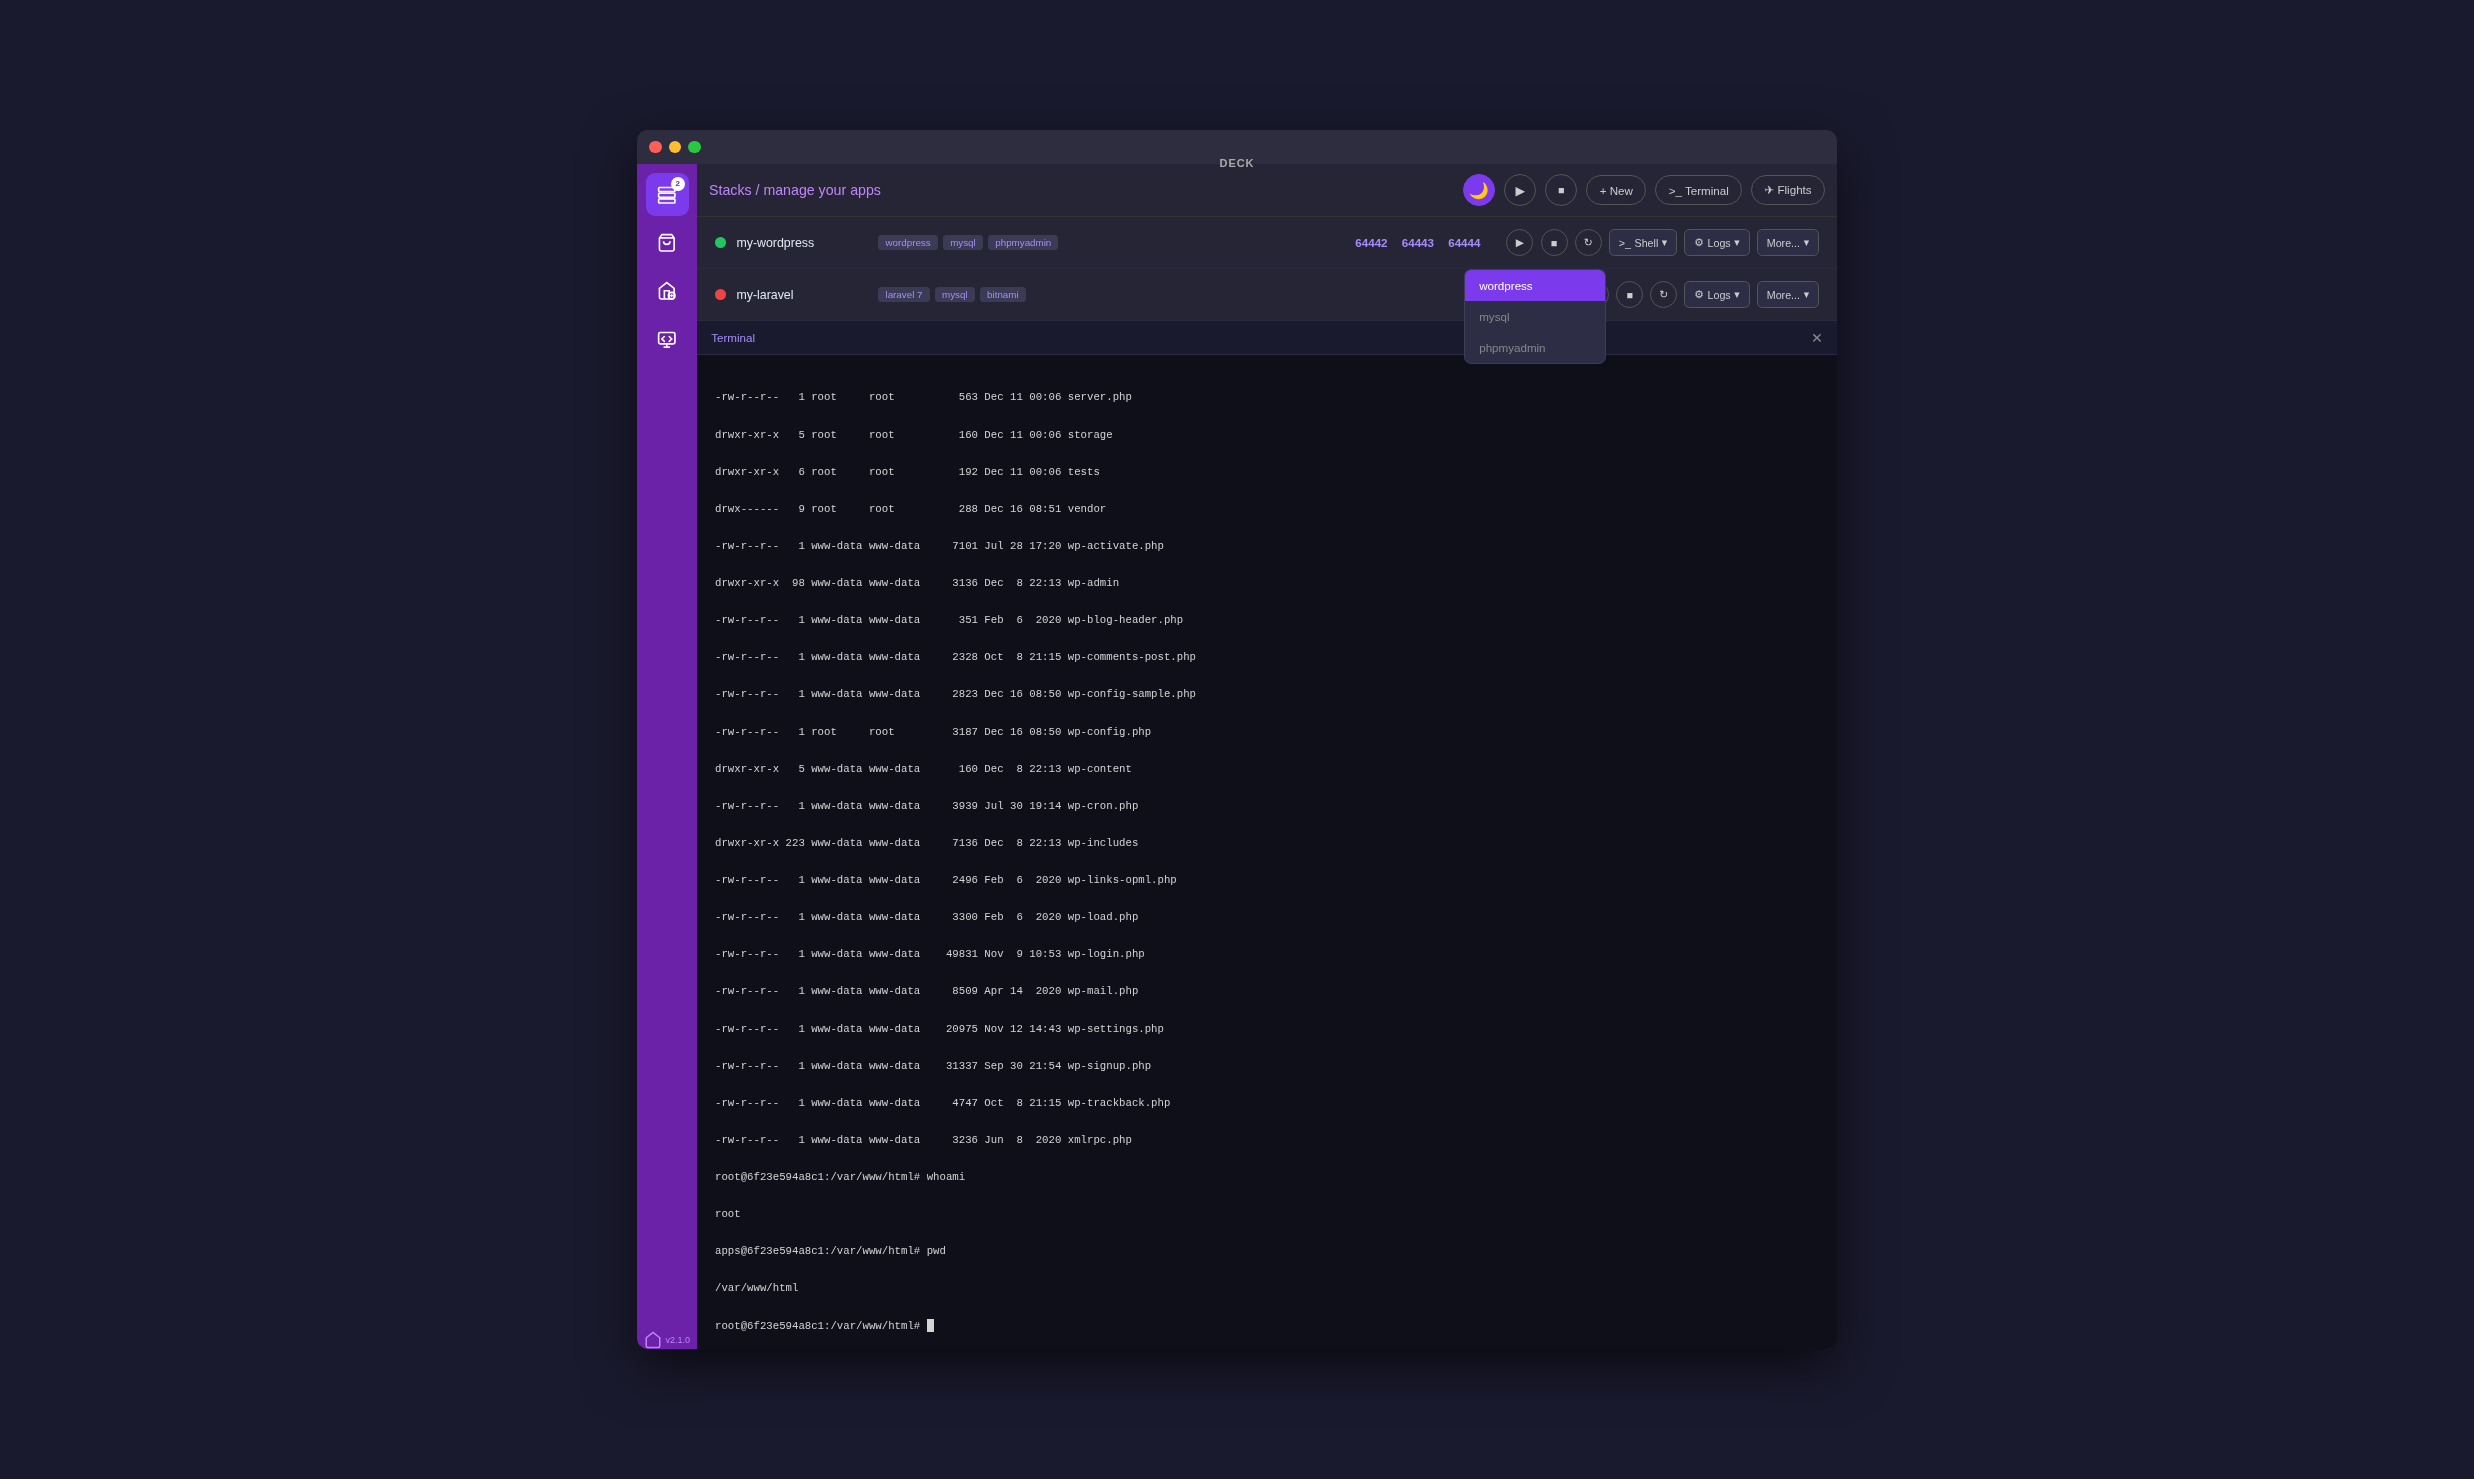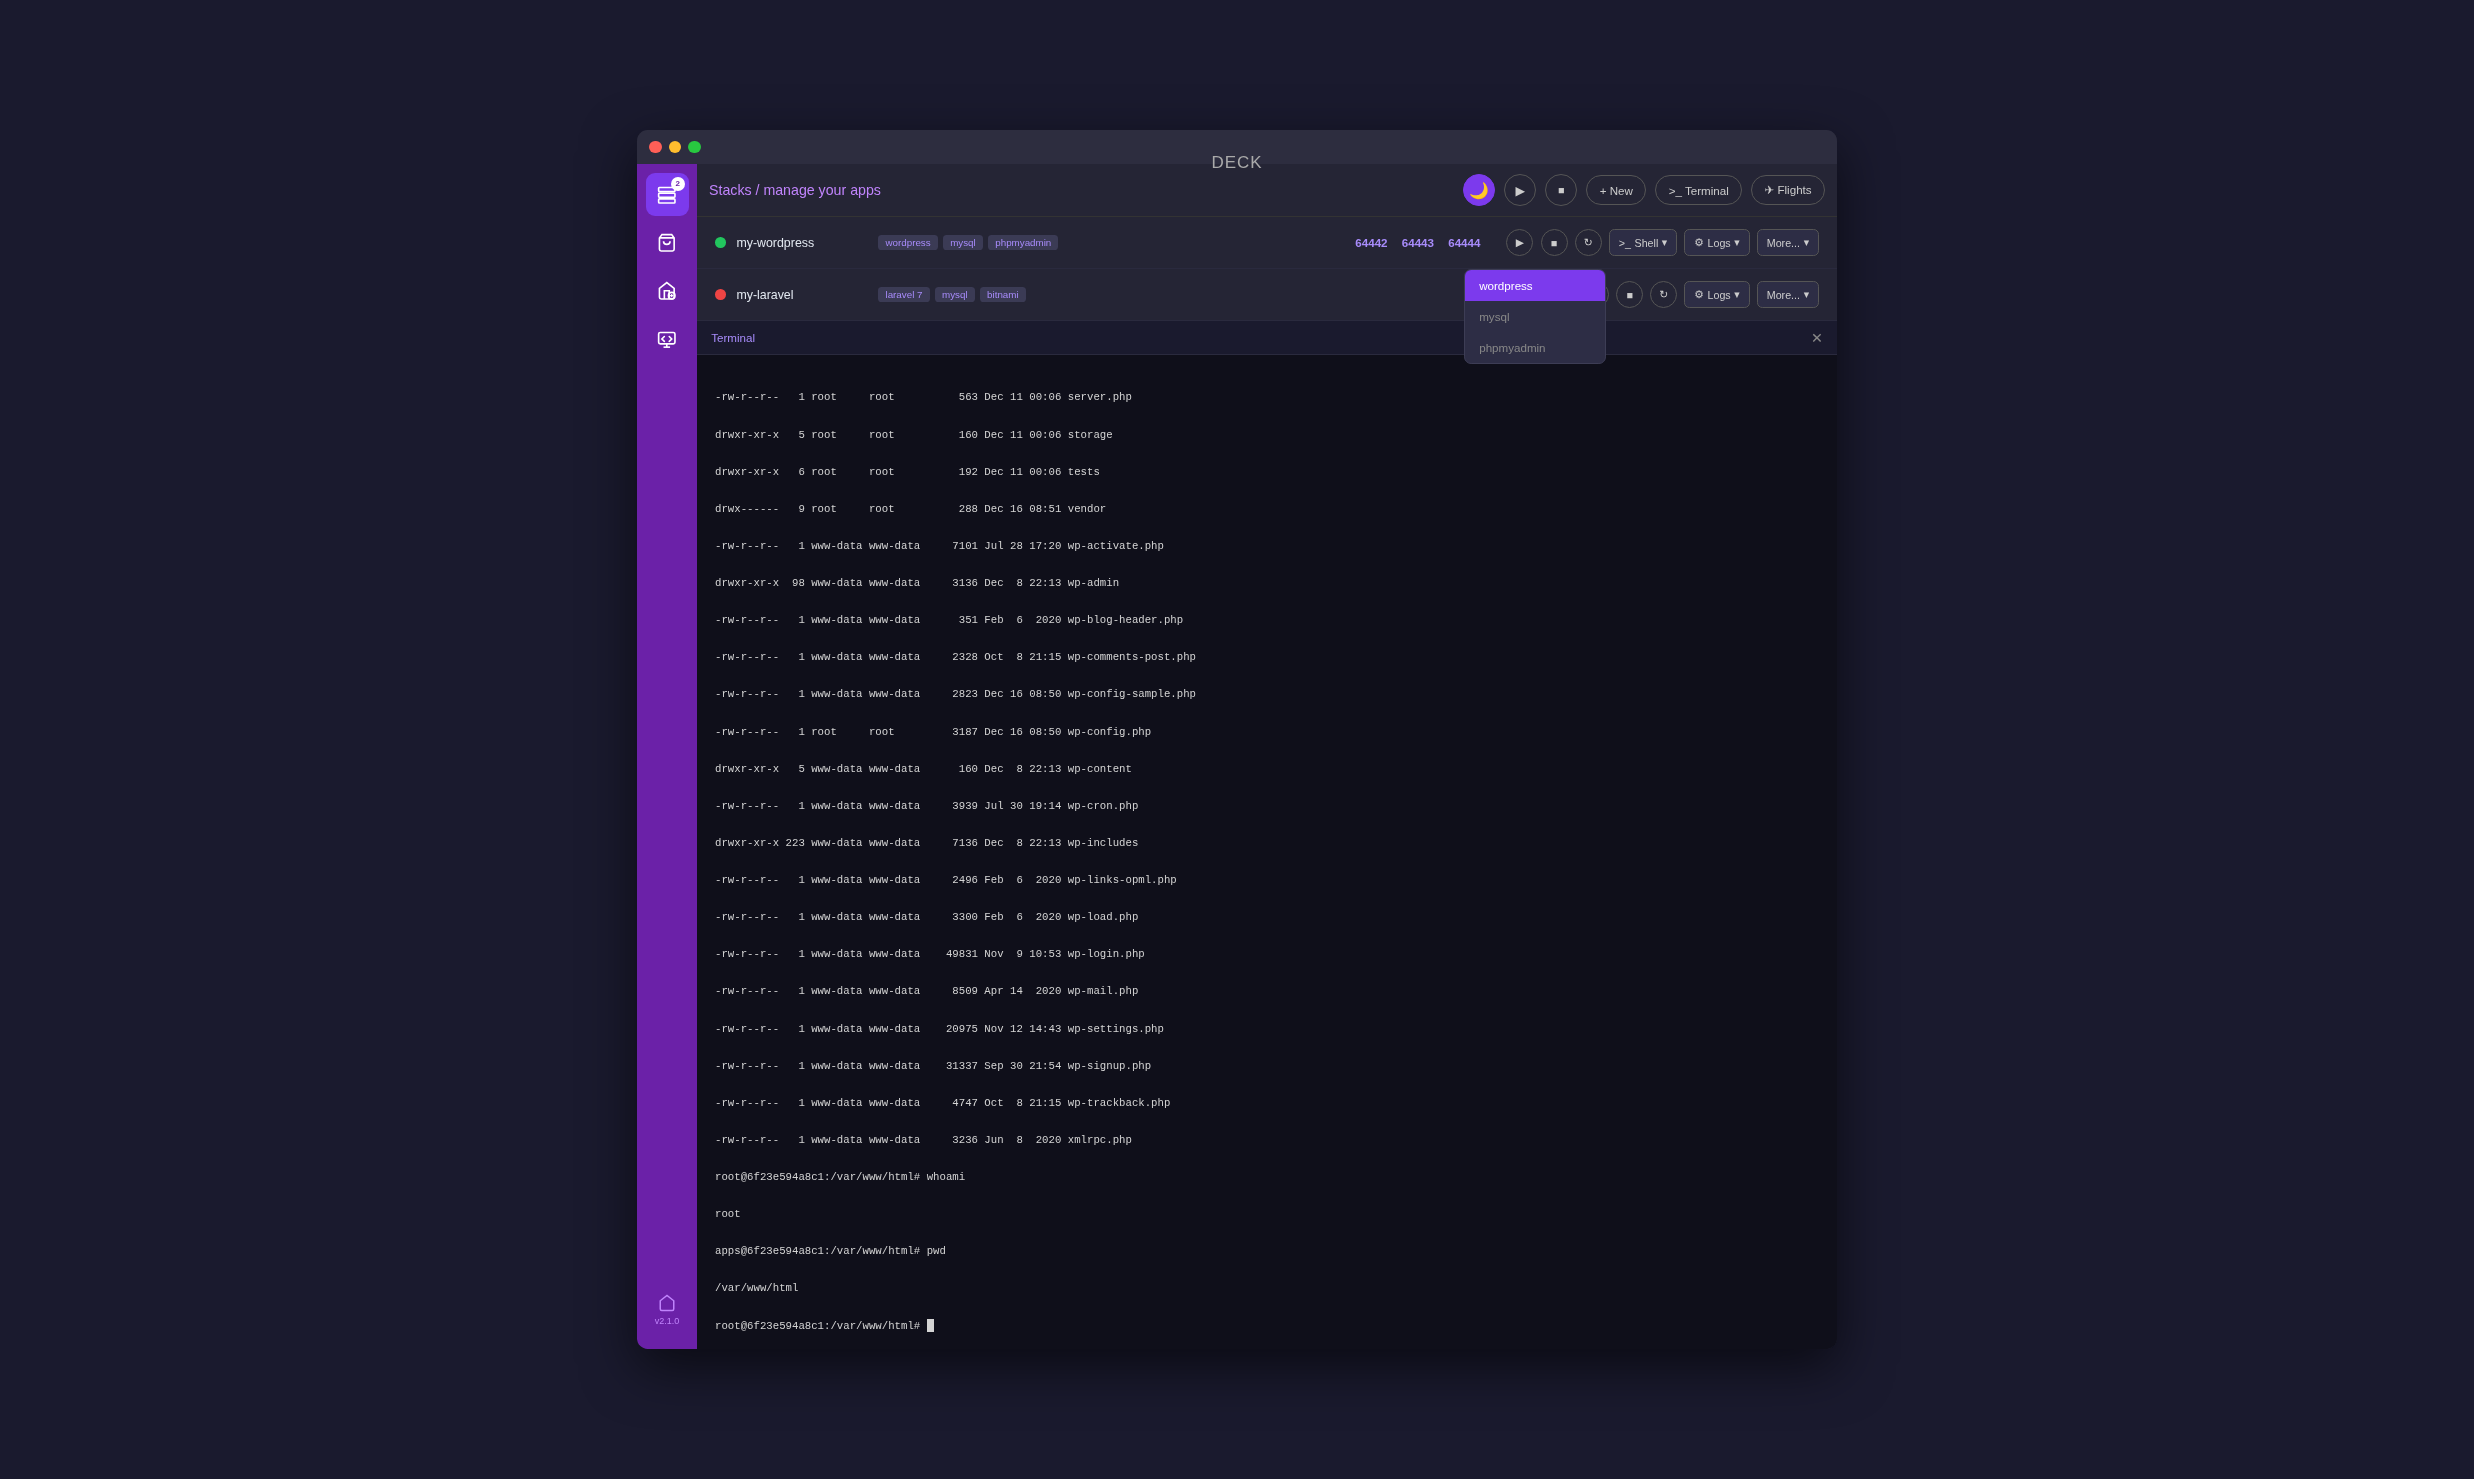--- a/index.html
+++ b/index.html
@@ -32,22 +32,22 @@
       left: 12.4px;
       display: flex;
       gap: 7.1px;
     }
     .tl { width: 12.4px; height: 12.4px; border-radius: 50%; }
     .tl-red { background: #ff5f57; }
     .tl-yellow { background: #ffbd2e; }
     .tl-green { background: #28c840; }
     .title-text {
       color: #aaa;
-      font-size: 17px;
-      font-weight: 400;
+      font-size: 11px;
+      font-weight: 700;
       letter-spacing: 0.9px;
       margin-top: 32px;
     }
     .app-body {
       display: flex;
       height: calc(100% - 34px);
     }
     .sidebar {
       width: 60px;
       background: #6b21a8;
@@ -83,23 +83,22 @@
       font-weight: 700;
       border-radius: 7.1px;
       width: 14.2px;
       height: 14.2px;
       display: flex;
       align-items: center;
       justify-content: center;
     }
     .sidebar-bottom {
       margin-top: auto;
-      padding-bottom: 23px;
-      display: flex;
-      flex-direction: column;
+      padding-bottom: 0;
+      display: flex;
       align-items: center;
       gap: 3.6px;
     }
     .sidebar-version {
       color: #c084fc;
       font-size: 9px;
     }
     .main-content {
       flex: 1;
       background: #1e1e2e;

